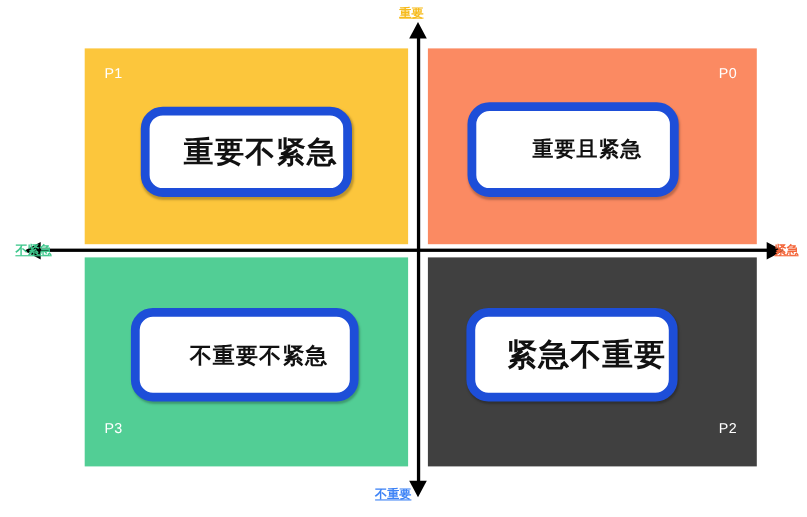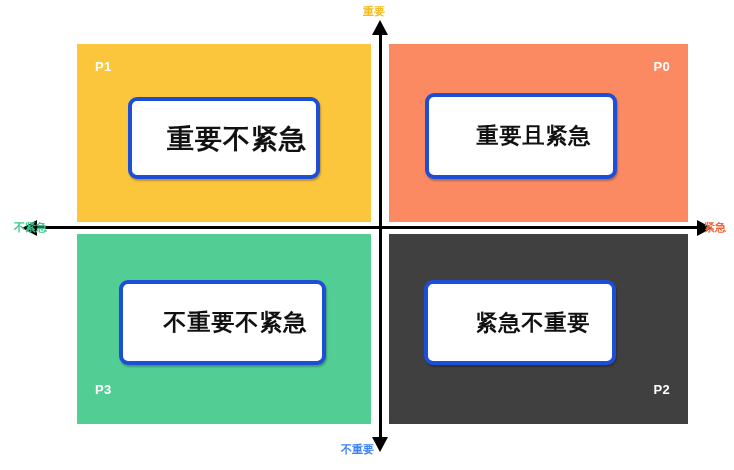--- a/index.html
+++ b/index.html
@@ -23,42 +23,42 @@
 
   
   .quadrant {
     position: absolute;
     box-sizing: border-box;
   }
   .quadrant .p-label {
     position: absolute;
     color: #ffffff;
     font-size: 13px;
-    font-weight: 700;
+    font-weight: 400;
     letter-spacing: 0.3px;
     line-height: 1;
     white-space: nowrap;
   }
 
   #quad-p1 { left: 77px;  top: 44px;  width: 294px; height: 178px; background: #FCC63C; }
   #quad-p0 { left: 389px; top: 44px;  width: 299px; height: 178px; background: #FB8A62; }
   #quad-p3 { left: 77px;  top: 234px; width: 294px; height: 190px; background: #52CE95; }
   #quad-p2 { left: 389px; top: 234px; width: 299px; height: 190px; background: #404040; }
 
   #quad-p1 .p-label { left: 18px; top: 16px; }
   #quad-p0 .p-label { right: 18px; top: 16px; }
   #quad-p3 .p-label { left: 18px; bottom: 28px; text-align: right; }
   #quad-p2 .p-label { right: 18px; bottom: 28px; }
 
   
   .card {
     position: absolute;
     background: #ffffff;
-    border: 4px solid #1d4ed8;
-    border-radius: 9px;
+    border: 8px solid #1d4ed8;
+    border-radius: 20px;
     box-sizing: border-box;
     display: flex;
     align-items: center;
     justify-content: center;
     box-shadow: 1px 2px 2px rgba(0,0,0,0.25);
     padding-left: 26px;
   }
   .card .card-text {
     color: #111111;
     font-weight: 700;
@@ -67,23 +67,23 @@
     white-space: nowrap;
     font-family: "DejaVu Sans", "Liberation Sans", sans-serif;
   }
 
   #card-p1 { left: 128px; top: 97px;  width: 192px; height: 82px; }
   #card-p0 { left: 425px; top: 93px;  width: 192px; height: 86px; }
   #card-p3 { left: 119px; top: 280px; width: 207px; height: 85px; }
   #card-p2 { left: 424px; top: 280px; width: 192px; height: 85px; }
 
   #card-p1 .card-text { font-size: 27px; }
-  #card-p0 .card-text { font-size: 22px; }
-  #card-p3 .card-text { font-size: 23px; }
-  #card-p2 .card-text { font-size: 22px; }
+  #card-p0 .card-text { font-size: 19px; }
+  #card-p3 .card-text { font-size: 20px; }
+  #card-p2 .card-text { font-size: 28px; }
 
   
   .axis-line {
     position: absolute;
     background: #000000;
   }
   #axis-vertical {
     left: 379px;
     top: 30px;
     width: 3px;
@@ -131,20 +131,21 @@
   }
 
   
   .axis-label {
     position: absolute;
     font-size: 11px;
     font-weight: 700;
     line-height: 1;
     white-space: nowrap;
     font-family: "DejaVu Sans", "Liberation Sans", sans-serif;
+    text-decoration: underline;
   }
   #label-important      { left: 363px; top: 6px;   color: #F6BB1C; }
   #label-not-important  { left: 341px; top: 444px; color: #3C82F6; }
   #label-not-urgent     { left: 14px;  top: 222px; color: #3EC78C; text-align: right; }
   #label-urgent         { left: 704px; top: 222px; color: #F4663A; }
 </style>
 </head>
 <body>
 
 <div id="matrix-canvas">

